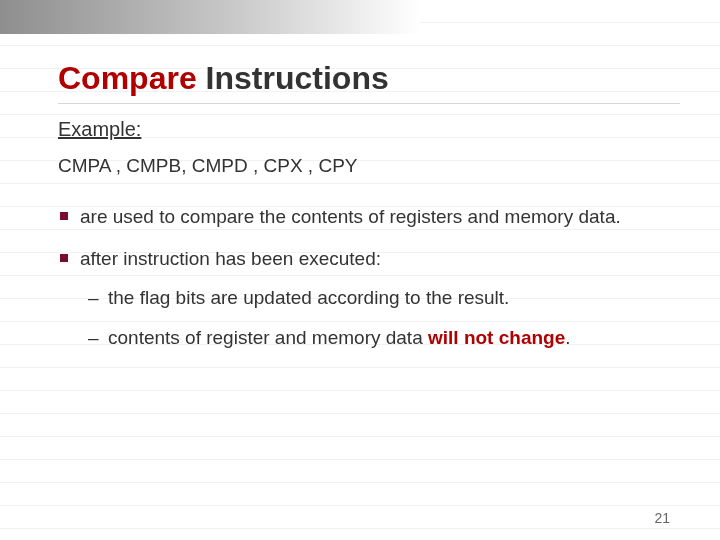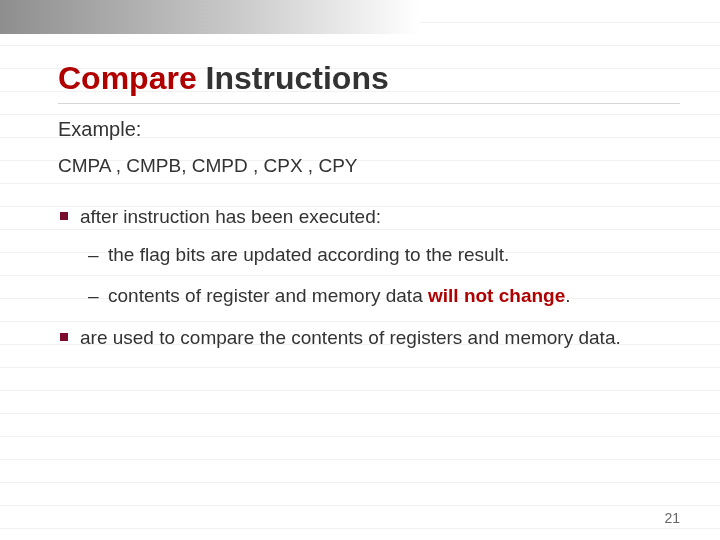--- a/index.html
+++ b/index.html
@@ -43,20 +43,21 @@
   .title .rest   { color: #333; font-weight: bold; }
   .rule {
     border: none;
     border-top: 1px solid #d7d7d7;
     margin: 6px 0 14px 0;
   }
   .example {
     font-size: 20px;
     color: #333;
     margin: 0 0 14px 0;
+    text-decoration: underline;
   }
   .mnemos {
     font-size: 19px;
     color: #333;
     margin: 0 0 28px 0;
   }
   ul.lvl1 {
     list-style: none;
     padding: 0;
     margin: 0;
@@ -94,21 +95,21 @@
   ul.lvl2 > li::before {
     content: "–";
     position: absolute;
     left: 0;
     top: 0;
     color: #333;
   }
   .strong-red { color: #b00000; font-weight: bold; }
   .slidenum {
     position: absolute;
-    right: 40px;
+    right: 50px;
     bottom: 14px;
     font-size: 14px;
     color: #666;
   }
 </style>
 </head>
 <body class="gridlines">
 
 <div class="gradbar"></div>
 
@@ -121,30 +122,30 @@
   </h1>
 
   <hr class="rule">
 
   <div class="example">Example:</div>
 
   <div class="mnemos">CMPA , CMPB, CMPD , CPX , CPY</div>
 
   <ul class="lvl1">
     <li>
+      <span>are used to compare the contents of registers and memory data.</span>
+    </li>
+    <li>
       <span>after instruction has been executed:</span>
       <ul class="lvl2">
         <li>
           <span>the flag bits are updated according to the result.</span>
         </li>
         <li>
           <span>contents of register and memory data </span><span class="strong-red">will not change</span><span>.</span>
         </li>
       </ul>
     </li>
-    <li>
-      <span>are used to compare the contents of registers and memory data.</span>
-    </li>
   </ul>
 
 </div>
 
 <div class="slidenum">21</div>
 
 </body></html>

